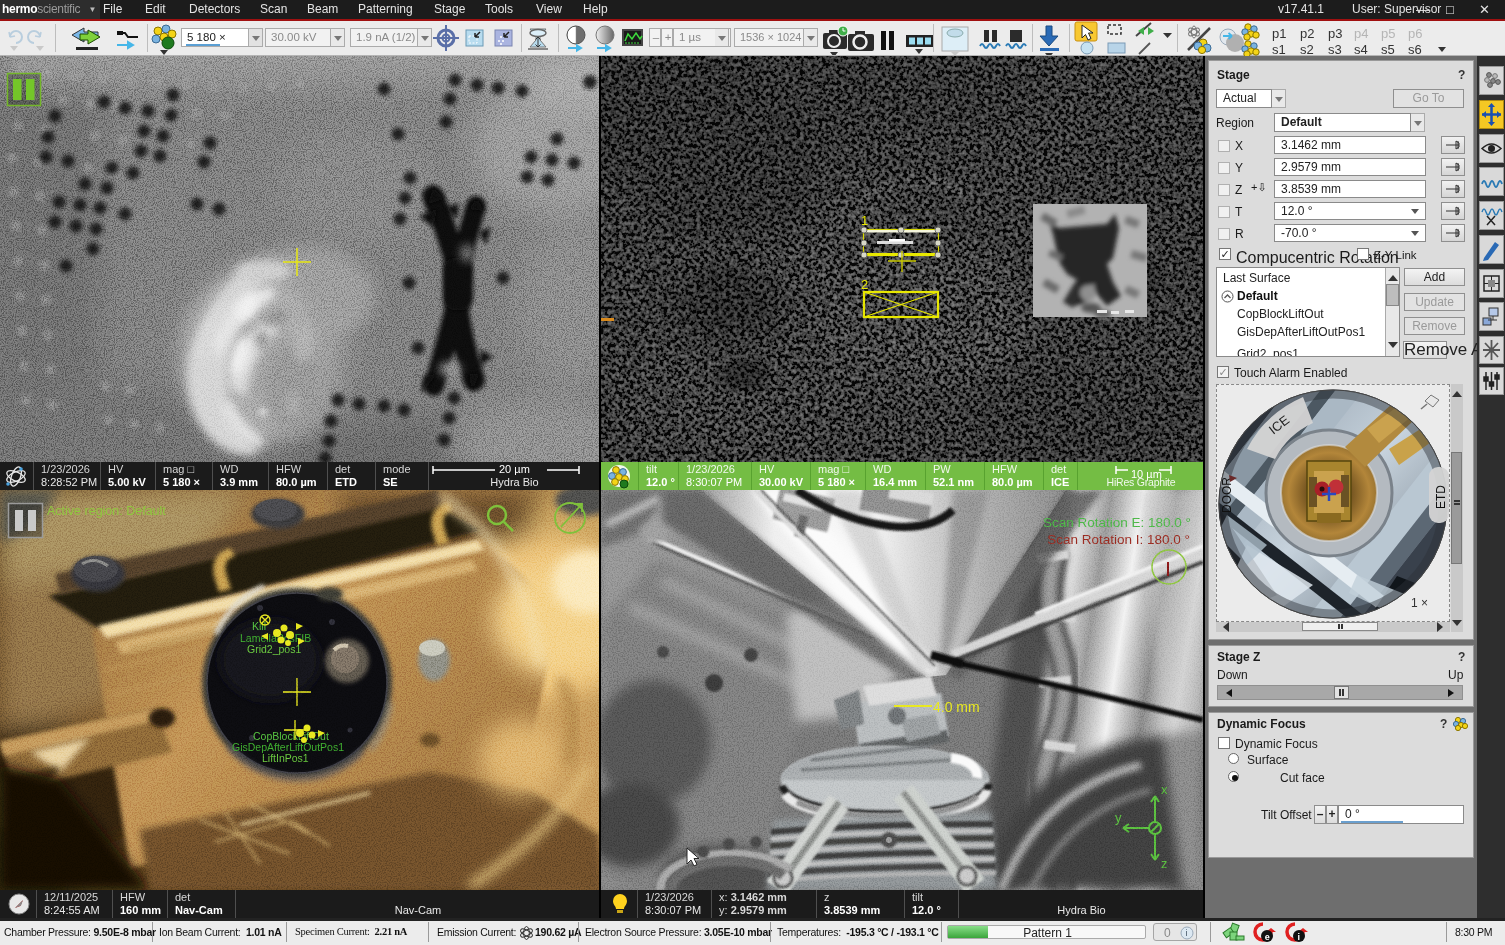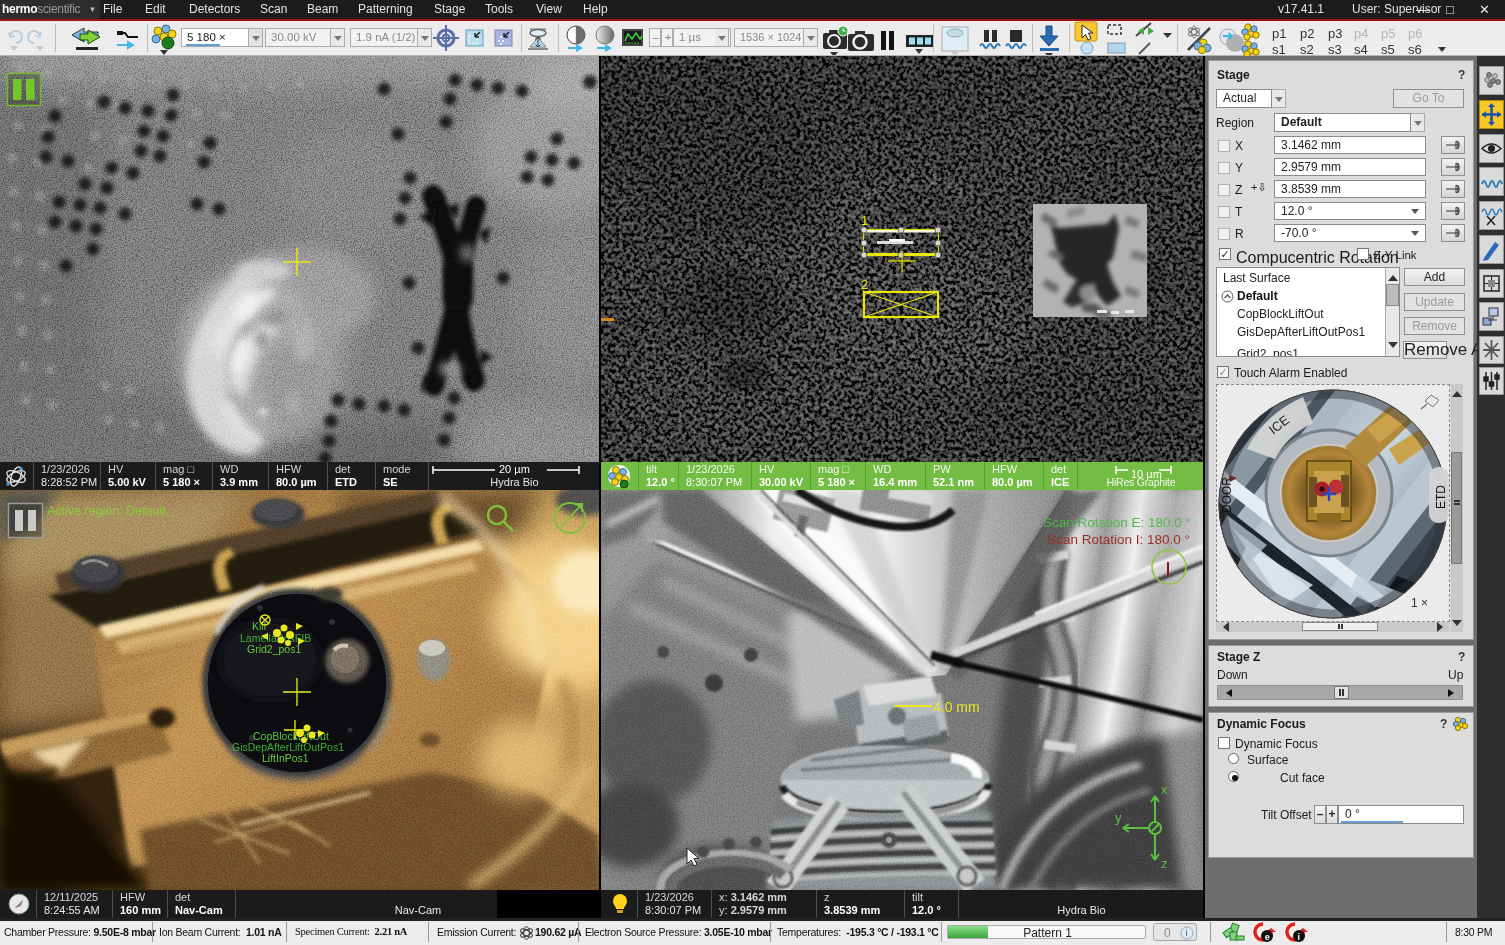--- a/index.html
+++ b/index.html
@@ -22,21 +22,21 @@
 .caret { position:absolute; width:0; height:0; border:4px solid transparent; border-top:5px solid #333; }
 
 #qTL { left:0; top:56px; width:599px; height:406px; background:#808080;}
 #qTR { left:601px; top:56px; width:602px; height:406px; background:#333;}
 #qBL { left:0; top:490px; width:599px; height:400px; background:#7a5c34;}
 #qBR { left:601px; top:490px; width:602px; height:400px; background:#666;}
 
 .dbar { position:absolute; height:28px; background:#1b1b1b; color:#fff; font-size:11px; }
 #dTL { left:0; top:462px; width:599px; }
 #dTR { left:601px; top:462px; width:602px; background:#74bd44; }
-#dBL { left:0; top:890px; width:497px; }
+#dBL { left:0; top:890px; width:599px; }
 #dBR { left:601px; top:890px; width:602px; }
 .dcol { position:absolute; top:0; height:28px; border-left:1px solid #4f4f4f; padding:1px 0 0 7px; }
 .dcol .l1 { color:#d8d8d8; font-size:11px; height:13px; line-height:13px;}
 .dcol .l2 { color:#fff; font-weight:bold; font-size:11px; height:13px; line-height:13px;}
 #dTR .dcol { border-left:1px solid #58a22f; }
 #dTR .dcol .l1 { color:#f0f8ec; }
 
 #panel { left:1205px; top:56px; width:272px; height:862px; background:#6e6e6e; }
 .sect { position:absolute; left:1208px; width:266px; background:#dcdcdc; border:1px solid #999; }
 .shead { position:absolute; font-size:12px; font-weight:bold; color:#1a1a1a; }

